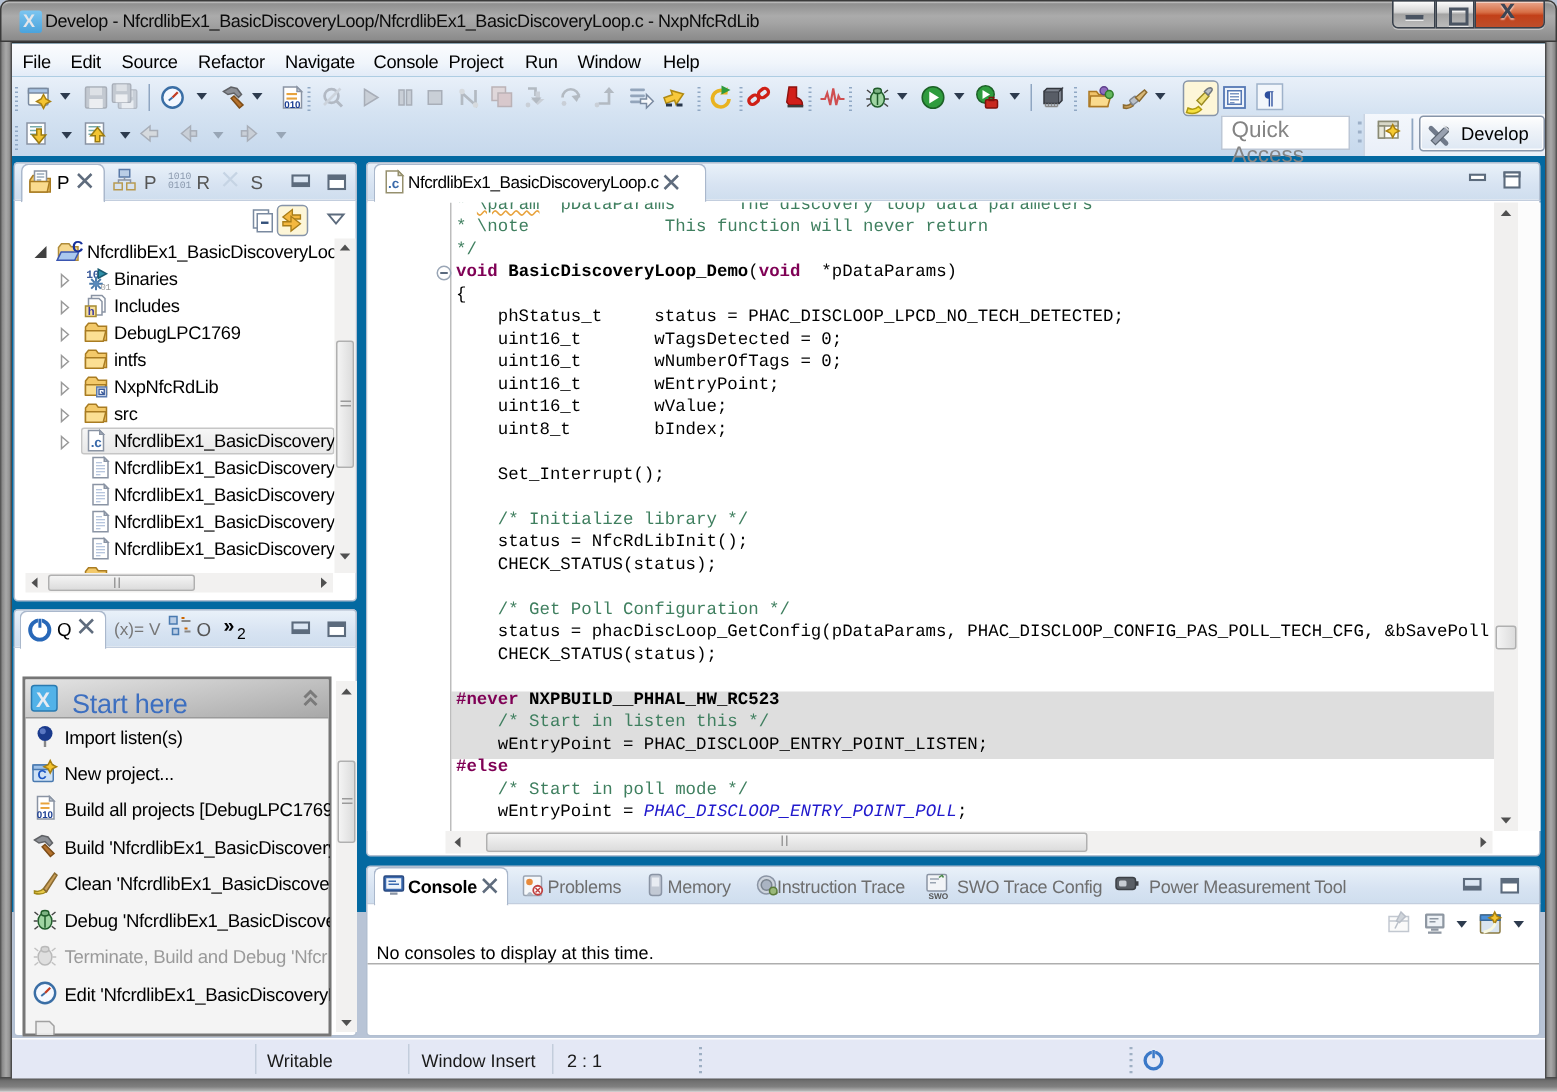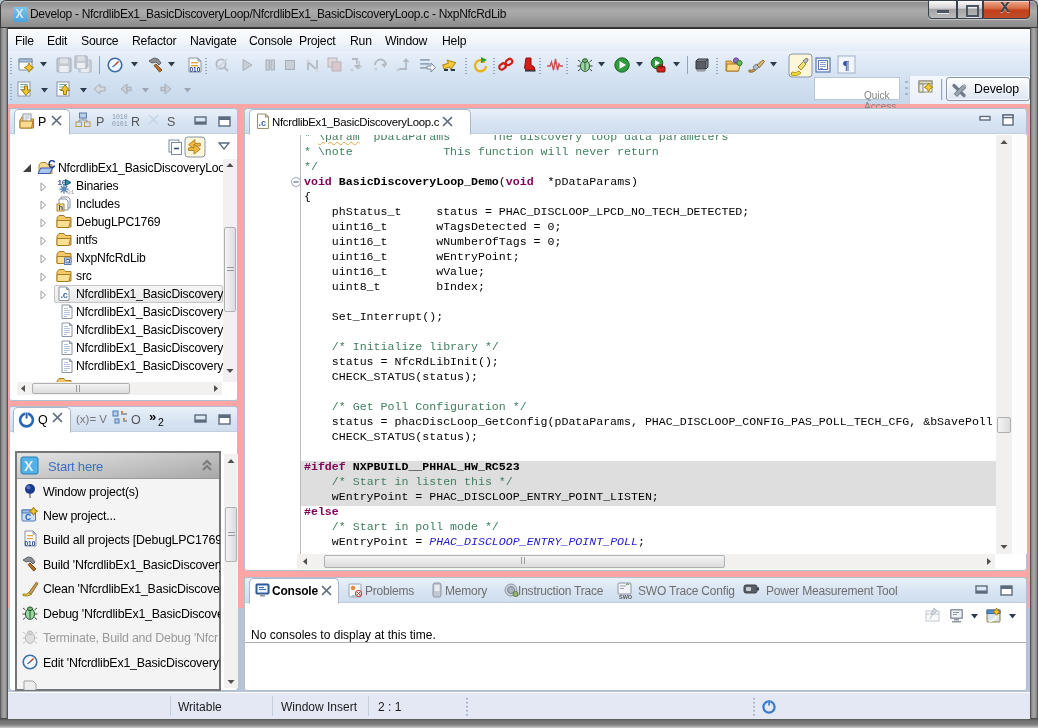--- a/index.html
+++ b/index.html
@@ -23,29 +23,29 @@
 #winbtns { position:absolute; left:928px; top:0; height:19px; }
 .wbtn { position:absolute; top:0; height:19px; border:1px solid #38404b; box-shadow:inset 0 1px 0 rgba(255,255,255,.5), 0 1px 0 rgba(255,255,255,.4); }
 #btn-min { left:0; width:29px; border-radius:0 0 0 4px; background:linear-gradient(#fbfbfb 0,#d4d4d4 42%,#a3a3a3 50%,#bcbcbc 100%); }
 #btn-max { left:29px; width:26px; background:linear-gradient(#fbfbfb 0,#d4d4d4 42%,#a3a3a3 50%,#bcbcbc 100%); }
 #btn-close { left:55px; width:47px; border-radius:0 0 4px 0; background:linear-gradient(#eba98f 0,#d76f46 42%,#c24019 55%,#bd4e2b 100%); }
 #btn-min:after { content:""; position:absolute; left:8px; top:9px; width:12px; height:3px; background:#4a5462; box-shadow:0 1px 0 rgba(255,255,255,.75); }
 #btn-max:after { content:""; position:absolute; left:8px; top:4px; width:9px; height:8px; border:2px solid #4a5462; box-shadow:0 1px 0 rgba(255,255,255,.65), inset 0 1px 0 rgba(255,255,255,.65); }
 #btn-close:after { content:"x"; position:absolute; left:16px; top:-5px; font-size:18px; font-weight:bold; color:#3d4655; text-shadow:0 1px 1px rgba(255,255,255,.55); }
 
 
-#client { position:absolute; left:8px; top:28px; width:1022px; height:580px; background:#fca5a5; border-top:1px solid #2e2e2e;text-decoration:underline; }
+#client { position:absolute; left:8px; top:28px; width:1022px; height:580px; background:#0369a1; border-top:1px solid #2e2e2e;text-decoration:underline; }
 
 #menubar { position:absolute; left:0; top:0; width:1022px; height:22px; background:linear-gradient(#fbfcfe,#f0f5fb 60%,#e2ebf7); }
 .menu { position:absolute; top:5px; font-size:12.2px; color:#000; letter-spacing:-0.2px; }
 
 #toolbars { position:absolute; left:0; top:22px; width:1022px; height:53px; background:linear-gradient(#e9f0f9 0%,#d5e3f2 45%,#c6d8ec 100%); }
 
 #qa-box { position:absolute; left:806px; top:48px; width:86px; height:23px; background:#fff; border:1px solid #bcc7d6; }
-#qa-box span { position:absolute; left:6px; top:12px; color:#848484; font-size:10px;margin-left:43px; }
+#qa-box span { position:absolute; left:6px; top:0; color:#848484; font-size:15px; }
 #develop-btn { position:absolute; left:938px; top:48px; width:84px; height:24px; border:1px solid #8795a9; border-radius:3px; background:linear-gradient(#fefefe,#edf2f8 45%,#dde7f3); box-shadow:inset 0 0 0 1px rgba(255,255,255,.8);text-align:center; }
 #develop-btn span { position:absolute; left:27px; top:4px; font-size:12.3px; color:#000; }
 
 
 .panel { position:absolute; background:#fff; border:1px solid #b2bfd1; border-radius:3px; }
 .tabbar { position:absolute; left:-1px; top:-1px; right:-1px; height:26px; background:linear-gradient(#e9f1f9,#d7e3f2 60%,#cfdeee); border:1px solid #b2bfd1; border-bottom:1px solid #c3cede; border-radius:3px 3px 0 0; }
 .tab-sel { position:absolute; background:#fff; border:1px solid #aab8cc; border-bottom:1px solid #fff; border-radius:5px 5px 0 0; top:0; height:26px; box-shadow:inset 0 1px 0 #fff; }
 .tablabel { position:absolute; font-size:12px; color:#000; letter-spacing:-0.2px; }
 
 #pe-panel { left:1px; top:79px; width:229px; height:293px; }
@@ -593,26 +593,26 @@
           <rect x="0" y="0" width="11" height="3" fill="#5c6b7d"></rect>
         </g>
     </svg>
 
     <div class="abs" style="left:5px;top:44px;width:206px;height:240px;border:2px solid #767676;background:#f4f4f4"></div>
     <div class="abs" style="left:7px;top:46px;width:202px;height:26px;background:linear-gradient(170deg,#e4e4e4,#a8a8a8);border-bottom:1px solid #9a9a9a"></div>
     <svg width="20" height="20" style="left:11px;top:50px">
         <rect x="0" y="0" width="17" height="17" rx="2" fill="#52b2e8" stroke="#2a7ab0"></rect>
         <text x="3" y="14" font-size="14" font-weight="bold" fill="#e8ecf2">X</text>
       </svg>
-    <div class="abs" style="left:38px;top:52px;font-size:13px;color:#3d6fc0;letter-spacing:-0.2px">Start here</div>
+    <div class="abs" style="left:38px;top:52px;font-size:18px;color:#3d6fc0;letter-spacing:-0.2px">Start here</div>
     <svg width="14" height="14" style="left:191px;top:52px">
         <path d="M2 6 L6 2 L10 6 M2 11 L6 7 L10 11" fill="none" stroke="#7a7a7a" stroke-width="2"></path>
       </svg>
     <div class="abs" style="left:6px;top:73px;width:204px;height:210px;overflow:hidden">
-      <div class="qsrow" style="top:5px;left:27px">Window project(s)</div>
+      <div class="qsrow" style="top:5px;left:27px">Import listen(s)</div>
       <svg width="16" height="16" style="left:7px;top:3px">
           <circle cx="7" cy="6" r="5" fill="#1a3a8c"></circle>
           <circle cx="5.5" cy="4.5" r="2" fill="#5a77c2"></circle>
           <path d="M6.2 11 h1.6 v4 h-1.6 Z" fill="#888"></path>
         </svg>
       <div class="qsrow" style="top:29px;left:27px">New project...</div>
       <svg width="18" height="17" style="left:6px;top:27px">
           <rect x="0" y="3" width="13.5" height="11" rx="1" fill="#cfe2f5" stroke="#4a7ab0"></rect>
           <rect x="0" y="3" width="13.5" height="3" fill="#9ec1e8" stroke="#4a7ab0"></rect>
           <text x="3" y="12.5" font-size="8.5" font-weight="bold" fill="#1a56c4">C</text>
@@ -709,21 +709,21 @@
     Set_Interrupt();
 
     <span class="cm">/* Initialize library */</span>
     status = NfcRdLibInit();
     CHECK_STATUS(status);
 
     <span class="cm">/* Get Poll Configuration */</span>
     status = phacDiscLoop_GetConfig(pDataParams, PHAC_DISCLOOP_CONFIG_PAS_POLL_TECH_CFG, &amp;bSavePoll
     CHECK_STATUS(status);
 
-<span class="kw">#ifdef</span> <b>NXPBUILD__PHHAL_HW_RC523</b>
+<span class="kw">#never</span> <b>NXPBUILD__PHHAL_HW_RC523</b>
     <span class="cm">/* Start in listen this */</span>
     wEntryPoint = PHAC_DISCLOOP_ENTRY_POINT_LISTEN;
 <span class="kw">#else</span>
     <span class="cm">/* Start in poll mode */</span>
     wEntryPoint = <span class="mac">PHAC_DISCLOOP_ENTRY_POINT_POLL</span>;</pre>
     </div>
 
     <div class="sb" style="left:751px;top:26px;width:16px;height:419px;background:#f1f0ef"></div>
     <svg width="16" height="419" style="left:751px;top:26px">
         <path d="M4.5 9 L8 5 L11.5 9 Z" fill="#505050"></path>

